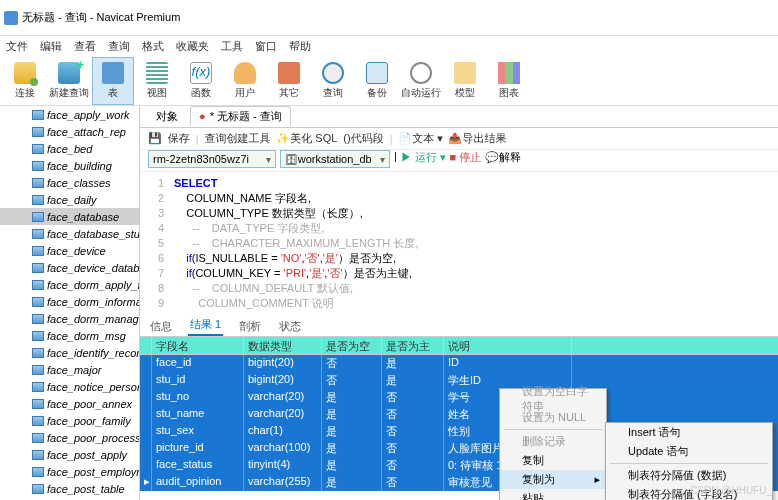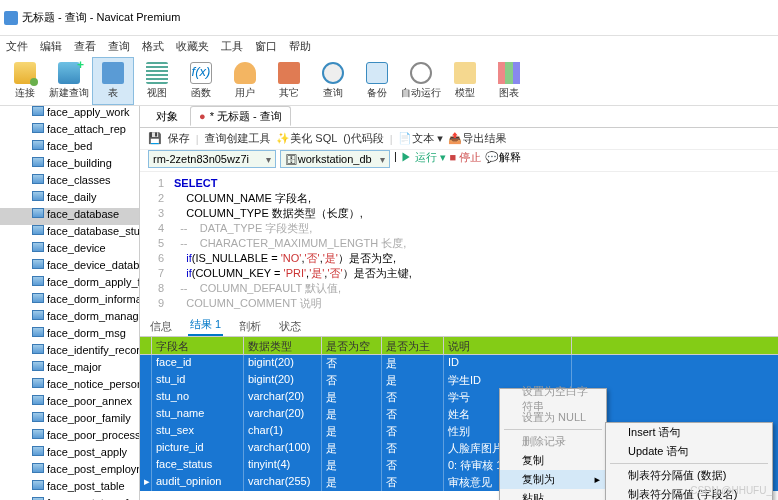--- a/index.html
+++ b/index.html
@@ -21,46 +21,46 @@
 .ico-func { background:#fff; border:1px solid #999; border-radius:3px; color:#0077c7; font-style:italic; text-align:center; line-height:18px; font-size:13px; }
 .ico-user { background:#f3b562; border-radius:50% 50% 20% 20%; }
 .ico-other { background:#e07b53; border-radius:2px; }
 .ico-search { background:#eee; border:2px solid #3a8bc0; border-radius:50%; }
 .ico-backup { background:#d4e8f7; border:1px solid #3a8bc0; border-radius:3px; }
 .ico-auto { background:#fff; border:2px solid #888; border-radius:50%; }
 .ico-model { background:#f5d88f; border-radius:2px; }
 .ico-chart { background: linear-gradient(90deg,#e88 33%,#8c8 33% 66%,#88e 66%); }
 .main { display: flex; height: 408px; }
 .sidebar { width: 140px; border-right: 1px solid #ccc; overflow: hidden; background: #fff; }
-.tnode { display: flex; align-items: flex-start; height: 17px; padding-left: 32px; cursor: pointer; white-space: nowrap; }
+.tnode { display: flex; align-items: center; height: 17px; padding-left: 32px; cursor: pointer; white-space: nowrap; font-style: italic; }
 .tnode.sel { background: #d0d0d0; }
 .tnode .tic { width: 12px; height: 10px; background: linear-gradient(#9ecae9,#5a9bd5); margin-right: 3px; border: 1px solid #3a7ab5; flex-shrink: 0; }
 .content { flex: 1; display: flex; flex-direction: column; overflow: hidden; }
 .ctabs { height: 22px; display: flex; padding-left: 8px; border-bottom: 1px solid #ccc; gap: 4px; }
 .ctab { height: 20px; padding: 0 8px; display: flex; align-items: center; gap: 4px; cursor: pointer; }
 .ctab.active { border: 1px solid #ccc; border-bottom: 1px solid #fff; background: #fff; border-radius: 3px 3px 0 0; }
 .qbar { height: 22px; display: flex; align-items: center; padding-left: 8px; gap: 6px; border-bottom: 1px solid #eee; color: #333; }
 .qbar .sep { color: #ccc; }
 .cbar { height: 22px; display: flex; padding-left: 8px; gap: 4px; border-bottom: 1px solid #eee; }
 .combo { height: 18px; border: 1px solid #8abde0; background: #f0f8f0; padding: 0 18px 0 4px; display: flex; align-items: center; position: relative; font-size: 10px; }
 .combo::after { content: "▾"; position: absolute; right: 4px; color: #666; }
 .runbtn { color: #2a7; }
 .stopbtn { color: #c44; }
 .editor { padding: 4px 4px 4px 8px; font-family: Consolas, monospace; font-size: 11px; line-height: 15px; background: #fff; flex-shrink: 0; }
 .eline { display: flex; }
 .lno { width: 26px; text-align: right; padding-right: 10px; color: #aaa; user-select: none; }
 .kw { color: #0000cc; font-weight: bold; }
 .str { color: #cc3333; }
-.cm { color: #aaa; }
+.cm { color: #aaa; margin-left: 12px; }
 .fn { color: #0000cc; }
 .rtabs { height: 22px; display: flex; align-items: flex-end; padding-left: 8px; gap: 14px; border-bottom: 1px solid #ccc; text-align: right; }
 .rtab { padding: 2px 2px; cursor: pointer; color: #555; }
 .rtab.active { color: #0077c7; border-bottom: 2px solid #0077c7; }
 .grid { font-size: 11px; }
-.ghead { display: flex; background: #84cc16; border-bottom: 1px solid #ccc; height: 18px; }
+.ghead { display: flex; background: #5eead4; border-bottom: 1px solid #ccc; height: 18px; }
 .gh { border-right: 1px solid #ccc; padding: 2px 4px; color: #333; overflow: hidden; }
 .grow { display: flex; background: #1976d2; color: #fff; height: 17px; }
 .grow .gc { border-right: 1px solid rgba(255,255,255,0.3); padding: 1px 4px; overflow: hidden; white-space: nowrap; }
 .c0 { width: 12px; } .c1 { width: 92px; } .c2 { width: 78px; } .c3 { width: 60px; } .c4 { width: 62px; } .c5 { width: 128px; }
 .ctxmenu { position: absolute; background: #f4f4f4; border: 1px solid #aaa; box-shadow: 2px 2px 4px rgba(0,0,0,0.3); }
 .ctxmenu.m1 { left: 499px; top: 388px; width: 108px; }
 .ctxmenu.m2 { left: 605px; top: 422px; width: 168px; }
 .mitem { height: 19px; display: flex; align-items: center; padding: 0 8px 0 22px; position: relative; cursor: pointer; }
 .mitem.hover { background: #d4e8f7; }
 .mitem.dis { color: #999; }

